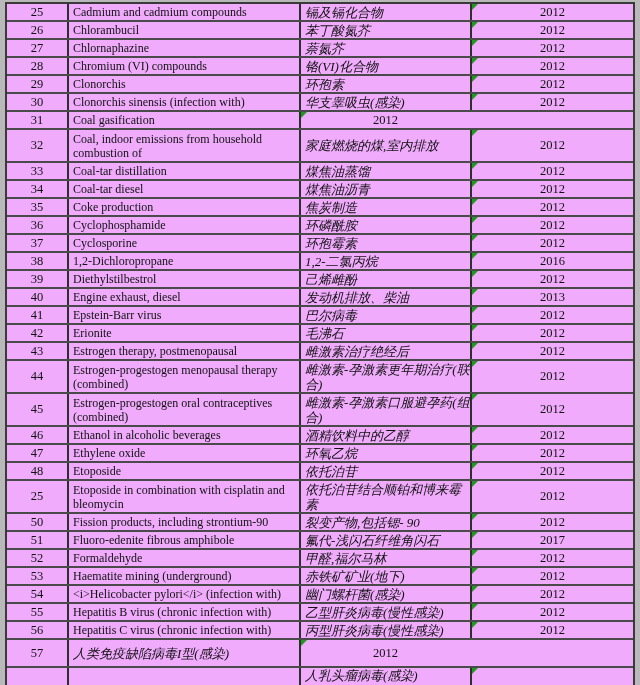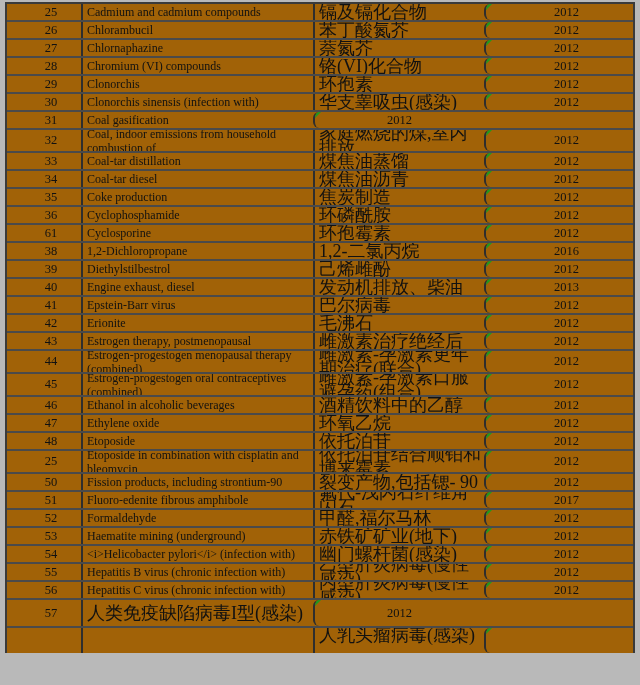--- a/index.html
+++ b/index.html
@@ -10,43 +10,44 @@
   }
   .table {
     position:absolute; top:2px; left:5px; width:630px;
     background:#ffffff;
     border:2px solid #3a3a3a; border-bottom:none;
   }
   .row {
     display:grid;
     grid-template-columns:60px 232px 171px 163px;
     border-bottom:2px solid #4a4a4a;
-    height:18px; overflow:hidden; background:#a16207;padding-left:14px;
-  }
-  .row.tall   { height:23px; }
+    height:18px; overflow:hidden; background:#f0abfc;
+  }
+  .row.tall   { height:33px; }
   .row.tall-sm{ height:28px; }
   .row.partial{ height:25px; border-bottom:none; }
   .cell {
     display:flex; align-items:center; overflow:hidden;
     color:#111111;
   }
   .row.partial .cell { align-items:flex-start; }
   .cell + .cell { border-left:2px solid #2e2e2e; }
   .cell-number {
     justify-content:center; font-size:12.5px;
   }
   .cell-english {
     padding-left:4px; font-size:12px; line-height:14px;
   }
   .cell-chinese {
-    padding-left:4px; font-size:18px; line-height:15px;
+    padding-left:4px; font-size:13px; line-height:15px;
     font-family:"Liberation Serif","DejaVu Sans",serif;
+    font-style:italic;
   }
   .cell-year {
-    justify-content:center; font-size:12.5px; position:relative;border-radius:6px;
+    justify-content:center; font-size:12.5px; position:relative;
   }
   .cell-year .corner-marker {
     position:absolute; top:0; left:0; width:0; height:0;
     border-top:6px solid #1f9a1f;
     border-right:6px solid transparent;
   }
 </style>
 </head>
 <body>
 
@@ -165,21 +166,21 @@
     <div class="cell cell-number">36</div>
     <div class="cell cell-english">Cyclophosphamide</div>
     <div class="cell cell-chinese">环磷酰胺</div>
     <div class="cell cell-year">
       <span class="corner-marker"></span>
       <span class="year-text">2012</span>
     </div>
   </div>
 
   <div class="row">
-    <div class="cell cell-number">61</div>
+    <div class="cell cell-number">37</div>
     <div class="cell cell-english">Cyclosporine</div>
     <div class="cell cell-chinese">环孢霉素</div>
     <div class="cell cell-year">
       <span class="corner-marker"></span>
       <span class="year-text">2012</span>
     </div>
   </div>
 
   <div class="row">
     <div class="cell cell-number">38</div>

